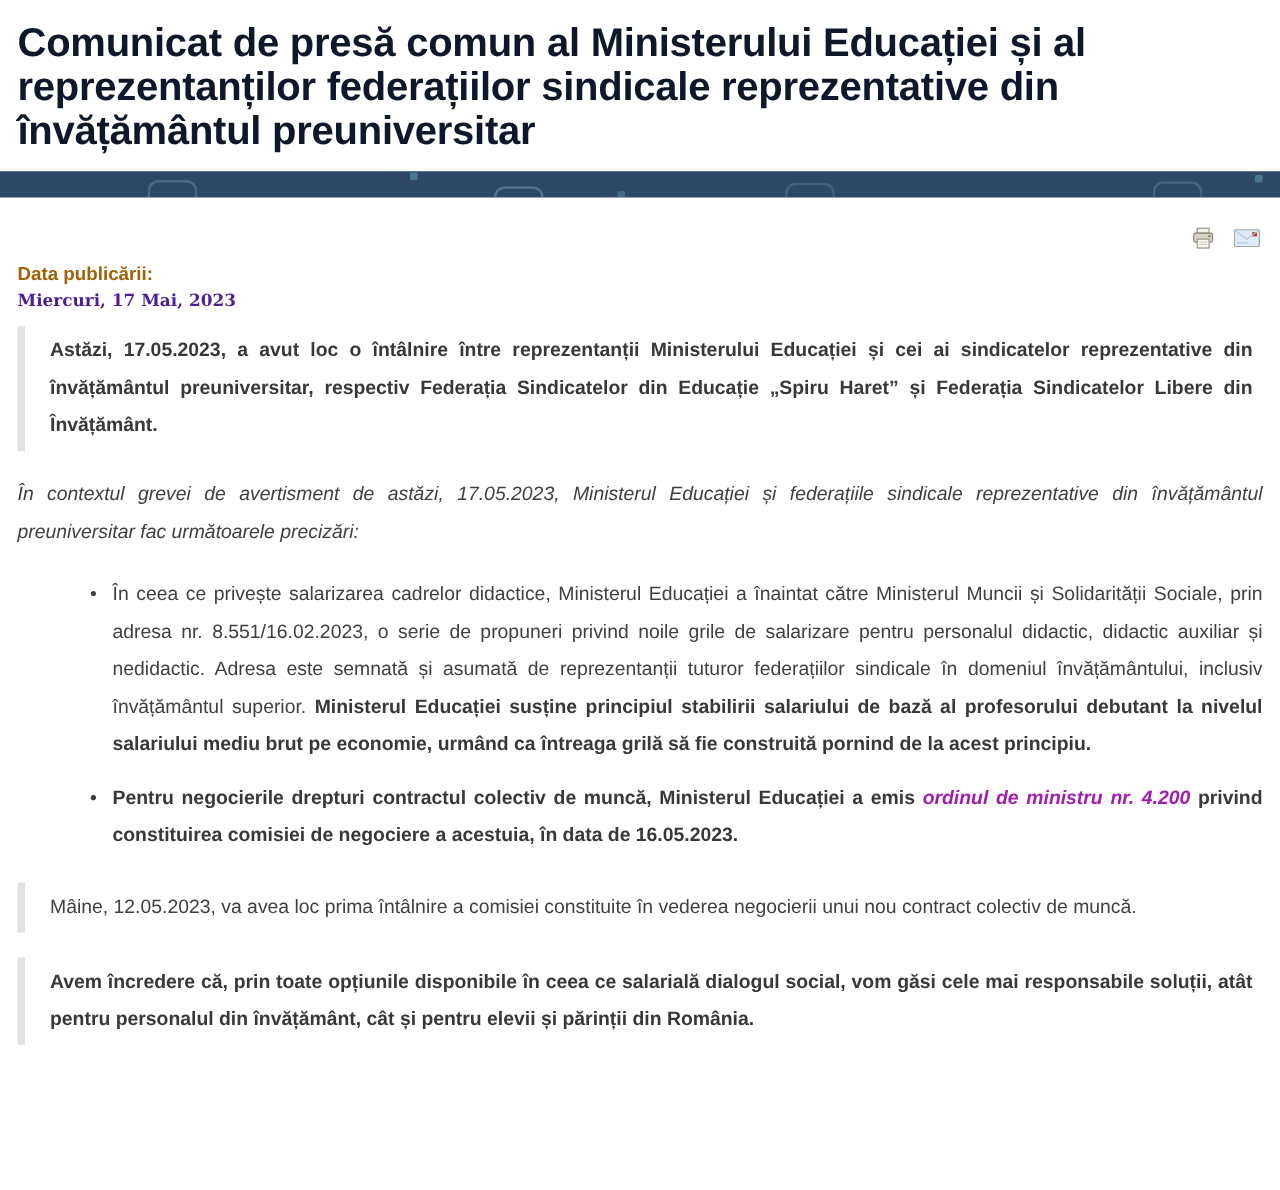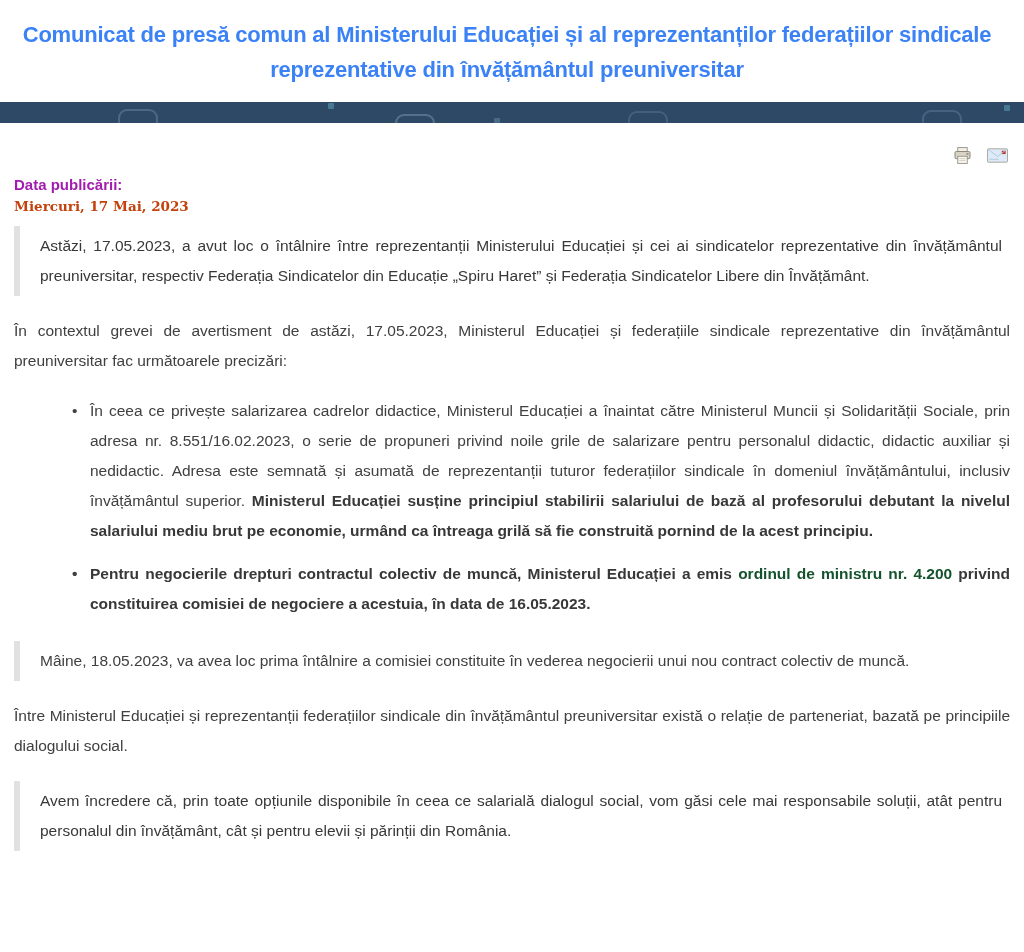--- a/index.html
+++ b/index.html
@@ -5,67 +5,66 @@
   * { box-sizing: border-box; }
   html,body { margin:0; padding:0; }
   body {
     width:1024px; height:952px; overflow:hidden;
     background:#ffffff;
     font-family:"Liberation Sans", sans-serif;
     color:#404040;
   }
   h1.page-title {
     margin:17px 24px 0 14px;
-    font-size:22px; line-height:35px;
+    font-size:32px; line-height:35px;
     font-weight:bold; letter-spacing:-0.2px;
-    color:#3b82f6;
-    text-align:center;
+    color:#0f172a;
   }
   .band {
     margin-top:15px; height:21px; width:100%;
     background:#2d4966; position:relative; overflow:hidden;
   }
   .shackle {
     position:absolute;
     border:2px solid rgba(150,175,205,0.30);
     border-bottom:none;
     border-radius:9px 9px 0 0;
     width:40px; height:24px;
   }
   .speck { position:absolute; width:6px; height:6px; background:rgba(90,160,185,0.55); border-radius:1px; }
   .icons-row {
     display:flex; justify-content:flex-end; align-items:center;
     gap:15px; padding:23px 16px 0 0;
   }
   .icon-btn { display:inline-block; line-height:0; cursor:pointer; text-decoration:none; }
   .meta { margin:11px 14px 0 14px; }
-  .meta-label { font-weight:bold; font-size:15px; color:#a21caf; line-height:17px; }
+  .meta-label { font-weight:bold; font-size:15px; color:#a16207; line-height:17px; }
   .meta-value {
     font-family:"DejaVu Serif", serif; font-weight:bold;
-    font-size:13.5px; color:#c2410c; margin-top:5px; line-height:16px;
+    font-size:13.5px; color:#4c1d95; margin-top:5px; line-height:16px;
   }
   .content p, .content blockquote, .content ul {
     font-size:15.5px; line-height:30px; text-align:justify;
   }
   .content blockquote {
     margin:12px 14px 20px 14px;
     border-left:6px solid #e1e1e1;
     padding:5px 8px 5px 20px;
   }
   .content blockquote p { margin:0; }
-  blockquote.bold p { font-weight:normal; color:#383838; }
-  p.body-par { margin:20px 14px; }
+  blockquote.bold p { font-weight:bold; color:#383838; }
+  p.body-par { margin:20px 14px;font-style:italic; }
   ul.bullets { list-style:none; margin:18px 14px 22px 14px; padding:0 0 0 76px; }
   ul.bullets li { position:relative; margin-bottom:13px; }
   ul.bullets li::before {
     content:"\2022"; position:absolute; left:-18px; top:0;
     font-size:15.5px; color:#404040;
   }
   li.bold-item, .content strong { font-weight:bold; color:#383838; }
-  a.order-link { color:#14532d; font-weight:bold; text-decoration:none; cursor:pointer; }
+  a.order-link { color:#a21caf; font-weight:bold; text-decoration:none; cursor:pointer;font-style:italic; }
 </style>
 </head>
 <body>
 
 <h1 class="page-title">Comunicat de presă comun al Ministerului Educației și al reprezentanților federațiilor sindicale reprezentative din învățământul preuniversitar</h1>
 
 <div class="band">
   <div class="shackle" style="left:118px; top:7px;"></div>
   <div class="shackle" style="left:395px; top:12px; border-color:rgba(160,185,210,0.35);"></div>
   <div class="shackle" style="left:628px; top:9px; border-color:rgba(150,175,205,0.22);"></div>
@@ -112,22 +111,21 @@
   <ul class="bullets">
     <li>
       <span>În ceea ce privește salarizarea cadrelor didactice, Ministerul Educației a înaintat către Ministerul Muncii și Solidarității Sociale, prin adresa nr. 8.551/16.02.2023, o serie de propuneri privind noile grile de salarizare pentru personalul didactic, didactic auxiliar și nedidactic. Adresa este semnată și asumată de reprezentanții tuturor federațiilor sindicale în domeniul învățământului, inclusiv învățământul superior. </span><strong>Ministerul Educației susține principiul stabilirii salariului de bază al profesorului debutant la nivelul salariului mediu brut pe economie, urmând ca întreaga grilă să fie construită pornind de la acest principiu.</strong>
     </li>
     <li class="bold-item">
       <strong>Pentru negocierile drepturi contractul colectiv de muncă, Ministerul Educației a emis </strong><a href="#" class="order-link">ordinul de ministru nr. 4.200</a><strong> privind constituirea comisiei de negociere a acestuia, în data de 16.05.2023.</strong>
     </li>
   </ul>
 
   <blockquote>
-    <p>Mâine, 18.05.2023, va avea loc prima întâlnire a comisiei constituite în vederea negocierii unui nou contract colectiv de muncă.</p>
+    <p>Mâine, 12.05.2023, va avea loc prima întâlnire a comisiei constituite în vederea negocierii unui nou contract colectiv de muncă.</p>
   </blockquote>
 
-  <p class="body-par">Între Ministerul Educației și reprezentanții federațiilor sindicale din învățământul preuniversitar există o relație de parteneriat, bazată pe principiile dialogului social.</p>
 
   <blockquote class="bold">
     <p>Avem încredere că, prin toate opțiunile disponibile în ceea ce salarială dialogul social, vom găsi cele mai responsabile soluții, atât pentru personalul din învățământ, cât și pentru elevii și părinții din România.</p>
   </blockquote>
 
 </div>
 
 </body></html>

